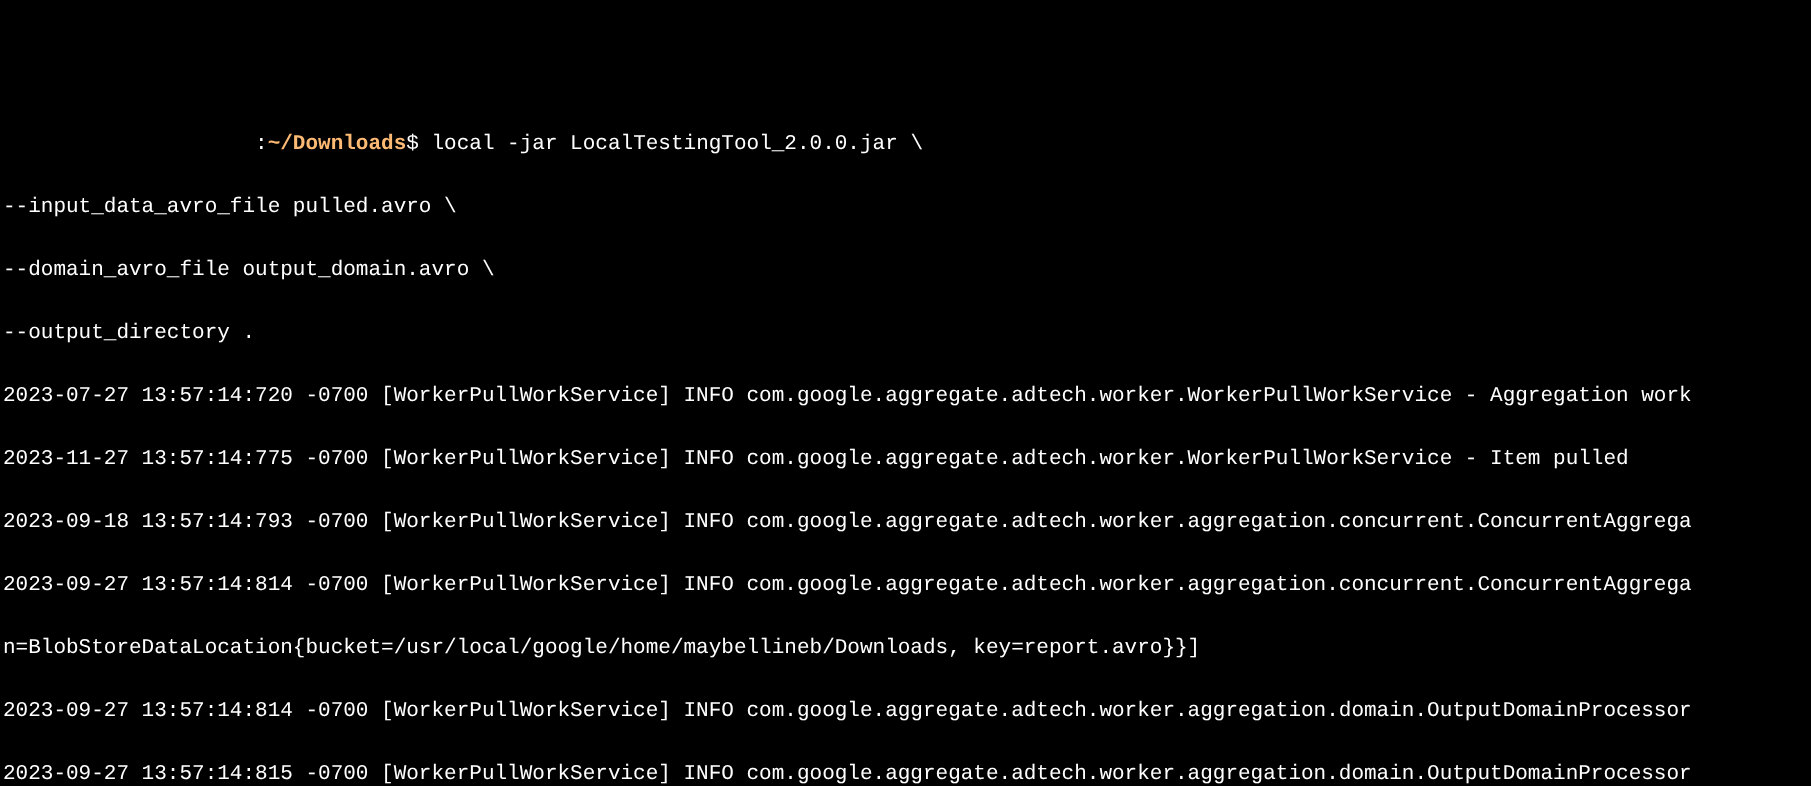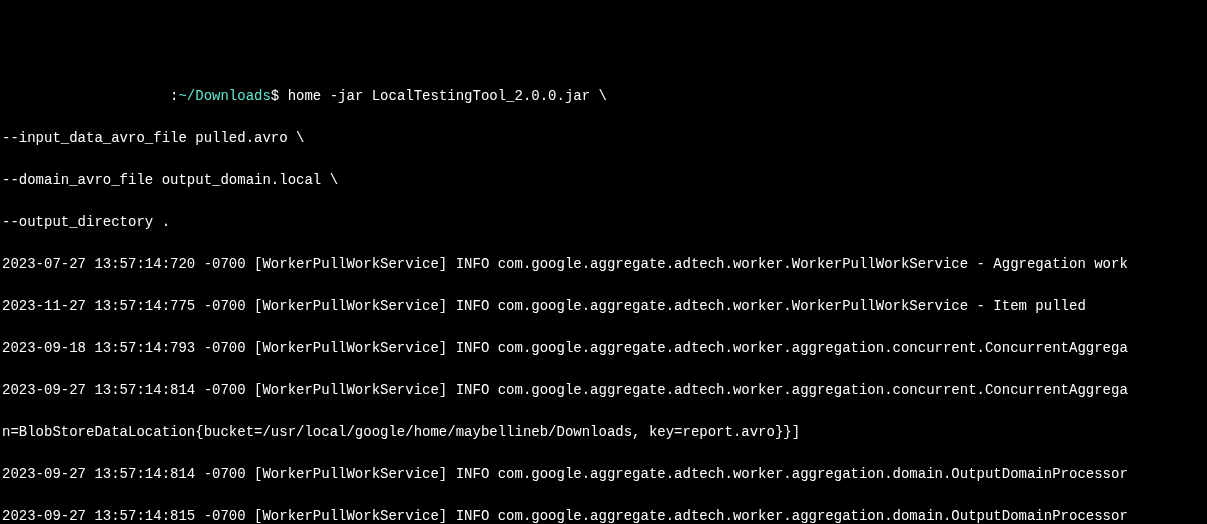--- a/index.html
+++ b/index.html
@@ -18,39 +18,39 @@
       width: 1207px;
       height: 524px;
       padding: 2px 2px;
     }
     .redacted {
       background-color: #000000;
       color: #000000;
       display: inline-block;
     }
     .cyan {
-      color: #5eead4;
-      font-weight: normal;
+      color: #fdba74;
+      font-weight: bold;
     }
     .green-dollar {
       color: #ffffff;
     }
     .line {
       white-space: pre;
       overflow: hidden;
     }
   </style>
 </head>
 <body>
 
 
 
-<div class="line"><span class="redacted">████████████████████</span><span>:</span><span class="cyan">~/Downloads</span><span class="green-dollar">$</span><span> home -jar LocalTestingTool_2.0.0.jar \</span></div>
+<div class="line"><span class="redacted">████████████████████</span><span>:</span><span class="cyan">~/Downloads</span><span class="green-dollar">$</span><span> local -jar LocalTestingTool_2.0.0.jar \</span></div>
 <div class="line">--input_data_avro_file pulled.avro \</div>
-<div class="line">--domain_avro_file output_domain.local \</div>
+<div class="line">--domain_avro_file output_domain.avro \</div>
 <div class="line">--output_directory .</div>
 <div class="line">2023-07-27 13:57:14:720 -0700 [WorkerPullWorkService] INFO com.google.aggregate.adtech.worker.WorkerPullWorkService - Aggregation work</div>
 <div class="line">2023-11-27 13:57:14:775 -0700 [WorkerPullWorkService] INFO com.google.aggregate.adtech.worker.WorkerPullWorkService - Item pulled</div>
 <div class="line">2023-09-18 13:57:14:793 -0700 [WorkerPullWorkService] INFO com.google.aggregate.adtech.worker.aggregation.concurrent.ConcurrentAggrega</div>
 <div class="line">2023-09-27 13:57:14:814 -0700 [WorkerPullWorkService] INFO com.google.aggregate.adtech.worker.aggregation.concurrent.ConcurrentAggrega</div>
 <div class="line">n=BlobStoreDataLocation{bucket=/usr/local/google/home/maybellineb/Downloads, key=report.avro}}]</div>
 <div class="line">2023-09-27 13:57:14:814 -0700 [WorkerPullWorkService] INFO com.google.aggregate.adtech.worker.aggregation.domain.OutputDomainProcessor</div>
 <div class="line">2023-09-27 13:57:14:815 -0700 [WorkerPullWorkService] INFO com.google.aggregate.adtech.worker.aggregation.domain.OutputDomainProcessor</div>
 
 

